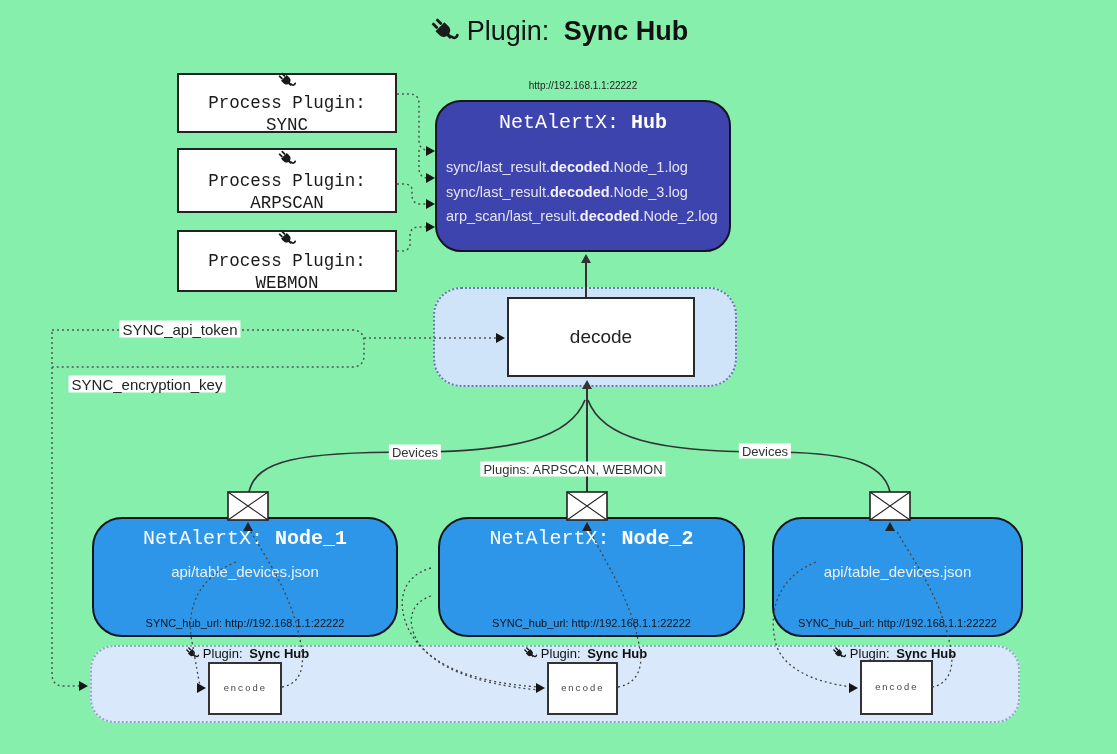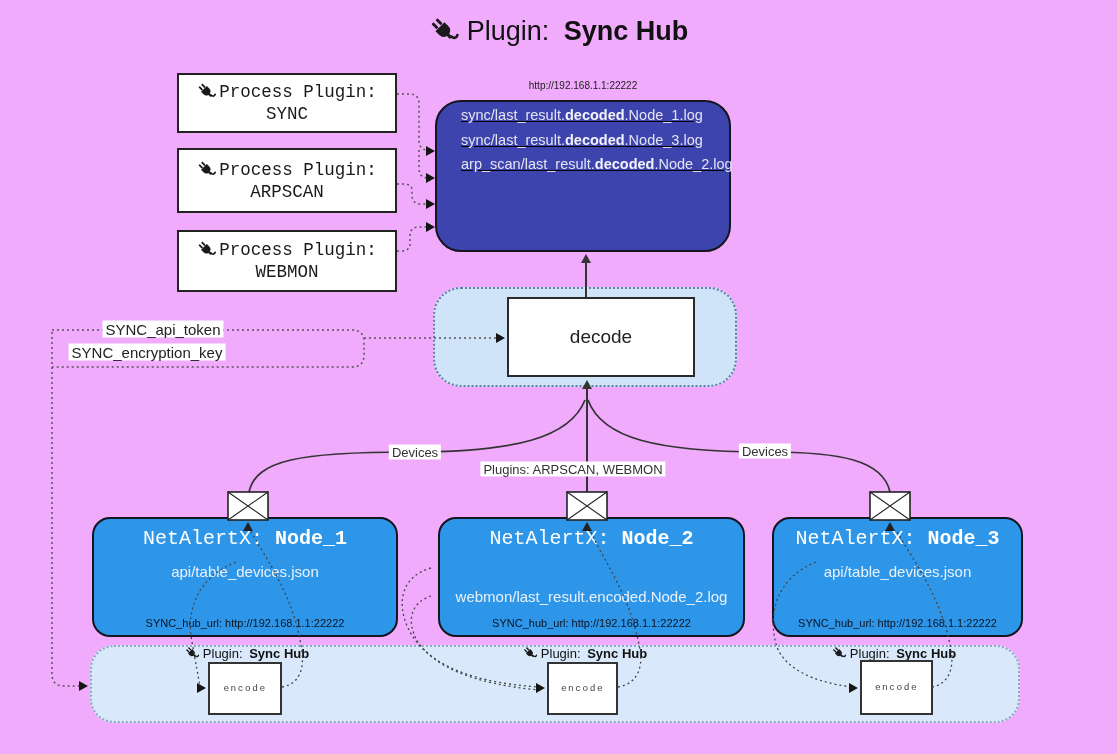--- a/index.html
+++ b/index.html
@@ -1,62 +1,62 @@
 <!DOCTYPE html>
 <html><head>
 <meta charset="utf-8">
 <style>
   html,body{margin:0;padding:0;background:#fff;}
-  .stage{position:relative;width:1117px;height:754px;background:#f0abfc;
+  .stage{position:relative;width:1117px;height:754px;background:#86efac;
          font-family:"Liberation Sans",sans-serif;overflow:hidden;}
 
   
   .title{position:absolute;top:16px;left:50%;transform:translateX(-50%);
          display:flex;align-items:center;gap:7px;font-size:27px;color:#111;
          white-space:pre;z-index:6;}
   .title b{font-weight:700;}
 
   
   .pp-box{position:absolute;left:177px;width:220px;border:2px solid #222;background:#fff;
           box-sizing:border-box;display:flex;flex-direction:column;align-items:center;
           justify-content:center;gap:2px;z-index:1;}
   .pp-line1{display:flex;align-items:center;gap:2px;
-            font-family:"Liberation Mono",monospace;font-size:17.5px;color:#1a1a1a;}
+            font-family:"Liberation Mono",monospace;font-size:17.5px;color:#1a1a1a;flex-direction:column;}
   .pp-name{font-family:"Liberation Mono",monospace;font-size:17.5px;color:#1a1a1a;}
 
   
   .hub-url{position:absolute;top:80px;left:583px;transform:translateX(-50%);
            font-size:10px;color:#222;z-index:6;white-space:nowrap;}
   .hub{position:absolute;left:435px;top:100px;width:296px;height:152px;background:#3e44ad;
        border:2px solid #15151f;border-radius:26px;box-sizing:border-box;z-index:1;}
   .hub-title{margin-top:9px;text-align:center;font-family:"Liberation Mono",monospace;
              font-size:20px;color:#fff;white-space:pre;}
   .hub-title b{font-weight:700;}
-  .hub-lines{margin-top:1px;padding-left:24px;text-decoration:underline;}
+  .hub-lines{margin-top:21px;padding-left:9px;}
   .hub-line{font-size:14.5px;color:#e4e4f0;line-height:24.5px;white-space:nowrap;}
   .hub-line b{font-weight:700;color:#f2f2fa;}
 
   
   .decode-panel{position:absolute;left:433px;top:287px;width:304px;height:100px;
                 background:#cfe4f8;border:2px dotted #5d7fa3;border-radius:28px;
                 box-sizing:border-box;z-index:1;}
   .decode-box{position:absolute;left:507px;top:297px;width:188px;height:80px;background:#fff;
               border:2.5px solid #2a2a2a;box-sizing:border-box;display:flex;align-items:center;
               justify-content:center;font-family:Liberation Sans, sans-serif;font-size:19px;
               color:#222;z-index:2;}
 
   
   .flabel{position:absolute;transform:translate(-50%,-50%);background:#fff;
           padding:0 3px;color:#222;z-index:6;white-space:nowrap;}
   .cfg{font-size:15px;}
   .edge{font-size:13px;color:#333;}
 
   
   .node{position:absolute;top:517px;height:120px;background:#2e96e8;border:2px solid #15151f;
-        border-radius:18px;box-sizing:border-box;z-index:1;}
+        border-radius:30px;box-sizing:border-box;z-index:1;}
   .node-title{position:absolute;top:8px;left:0;width:100%;text-align:center;
               font-family:"Liberation Mono",monospace;font-size:20px;color:#fff;white-space:pre;}
   .node-title b{font-weight:700;}
   .node-line{position:absolute;left:0;width:100%;text-align:center;font-size:15px;
              color:#e9f1fa;white-space:nowrap;}
   .node-url{position:absolute;bottom:6px;left:0;width:100%;text-align:center;
             font-size:11px;color:#0d1420;}
 
   
   .strip{position:absolute;left:90px;top:645px;width:930px;height:78px;background:#d9e9fb;
@@ -120,42 +120,41 @@
       <svg class="plug" width="20" height="20">
           <use href="#plug"></use>
         </svg>
       <span>Process Plugin:</span>
     </div>
     <div class="pp-name">WEBMON</div>
   </div>
 
   <div class="hub-url">http://192.168.1.1:22222</div>
   <div class="hub">
+    <div class="hub-title"><span>NetAlertX: </span><b>Hub</b></div>
     <div class="hub-lines">
       <div class="hub-line"><span>sync/last_result.</span><b>decoded</b><span>.Node_1.log</span></div>
       <div class="hub-line"><span>sync/last_result.</span><b>decoded</b><span>.Node_3.log</span></div>
       <div class="hub-line"><span>arp_scan/last_result.</span><b>decoded</b><span>.Node_2.log</span></div>
     </div>
   </div>
 
   <div class="decode-panel"></div>
   <div class="decode-box">decode</div>
 
   <div class="node" style="left:92px;width:306px;">
     <div class="node-title"><span>NetAlertX: </span><b>Node_1</b></div>
     <div class="node-line" style="top:44px;">api/table_devices.json</div>
     <div class="node-url">SYNC_hub_url: http://192.168.1.1:22222</div>
   </div>
   <div class="node" style="left:438px;width:307px;">
     <div class="node-title"><span>NetAlertX: </span><b>Node_2</b></div>
-    <div class="node-line" style="top:69px;">webmon/last_result.encoded.Node_2.log</div>
     <div class="node-url">SYNC_hub_url: http://192.168.1.1:22222</div>
   </div>
   <div class="node" style="left:772px;width:251px;">
-    <div class="node-title"><span>NetAlertX: </span><b>Node_3</b></div>
     <div class="node-line" style="top:44px;">api/table_devices.json</div>
     <div class="node-url">SYNC_hub_url: http://192.168.1.1:22222</div>
   </div>
 
   <div class="strip"></div>
   <div class="strip-label" style="left:247px;">
     <svg class="plug" width="15" height="15">
         <use href="#plug"></use>
       </svg>
     <span>Plugin: </span><b>Sync Hub</b>
@@ -234,19 +233,19 @@
       <path d="M545,688 l-9,-5 v10 z"></path>
       <path d="M858,688 l-9,-5 v10 z"></path>
       <path d="M586,254 l-5,9 h10 z" fill="#333"></path>
       <path d="M587,380 l-5,9 h10 z" fill="#333"></path>
       <path d="M248,522 l-5,9 h10 z" fill="#222"></path>
       <path d="M587,522 l-5,9 h10 z" fill="#222"></path>
       <path d="M890,522 l-5,9 h10 z" fill="#222"></path>
     </g>
   </svg>
 
-  <div class="flabel cfg" style="left:163px;top:329px;text-align:center;">SYNC_api_token</div>
-  <div class="flabel cfg" style="left:147px;top:352px;text-align:right;">SYNC_encryption_key</div>
+  <div class="flabel cfg" style="left:180px;top:329px;text-align:center;">SYNC_api_token</div>
+  <div class="flabel cfg" style="left:147px;top:384px;text-align:right;">SYNC_encryption_key</div>
   <div class="flabel edge" style="left:415px;top:452px;">Devices</div>
   <div class="flabel edge" style="left:765px;top:451px;">Devices</div>
   <div class="flabel edge" style="left:573px;top:469px;">Plugins: ARPSCAN, WEBMON</div>
 
 </div>
 
 </body></html>

